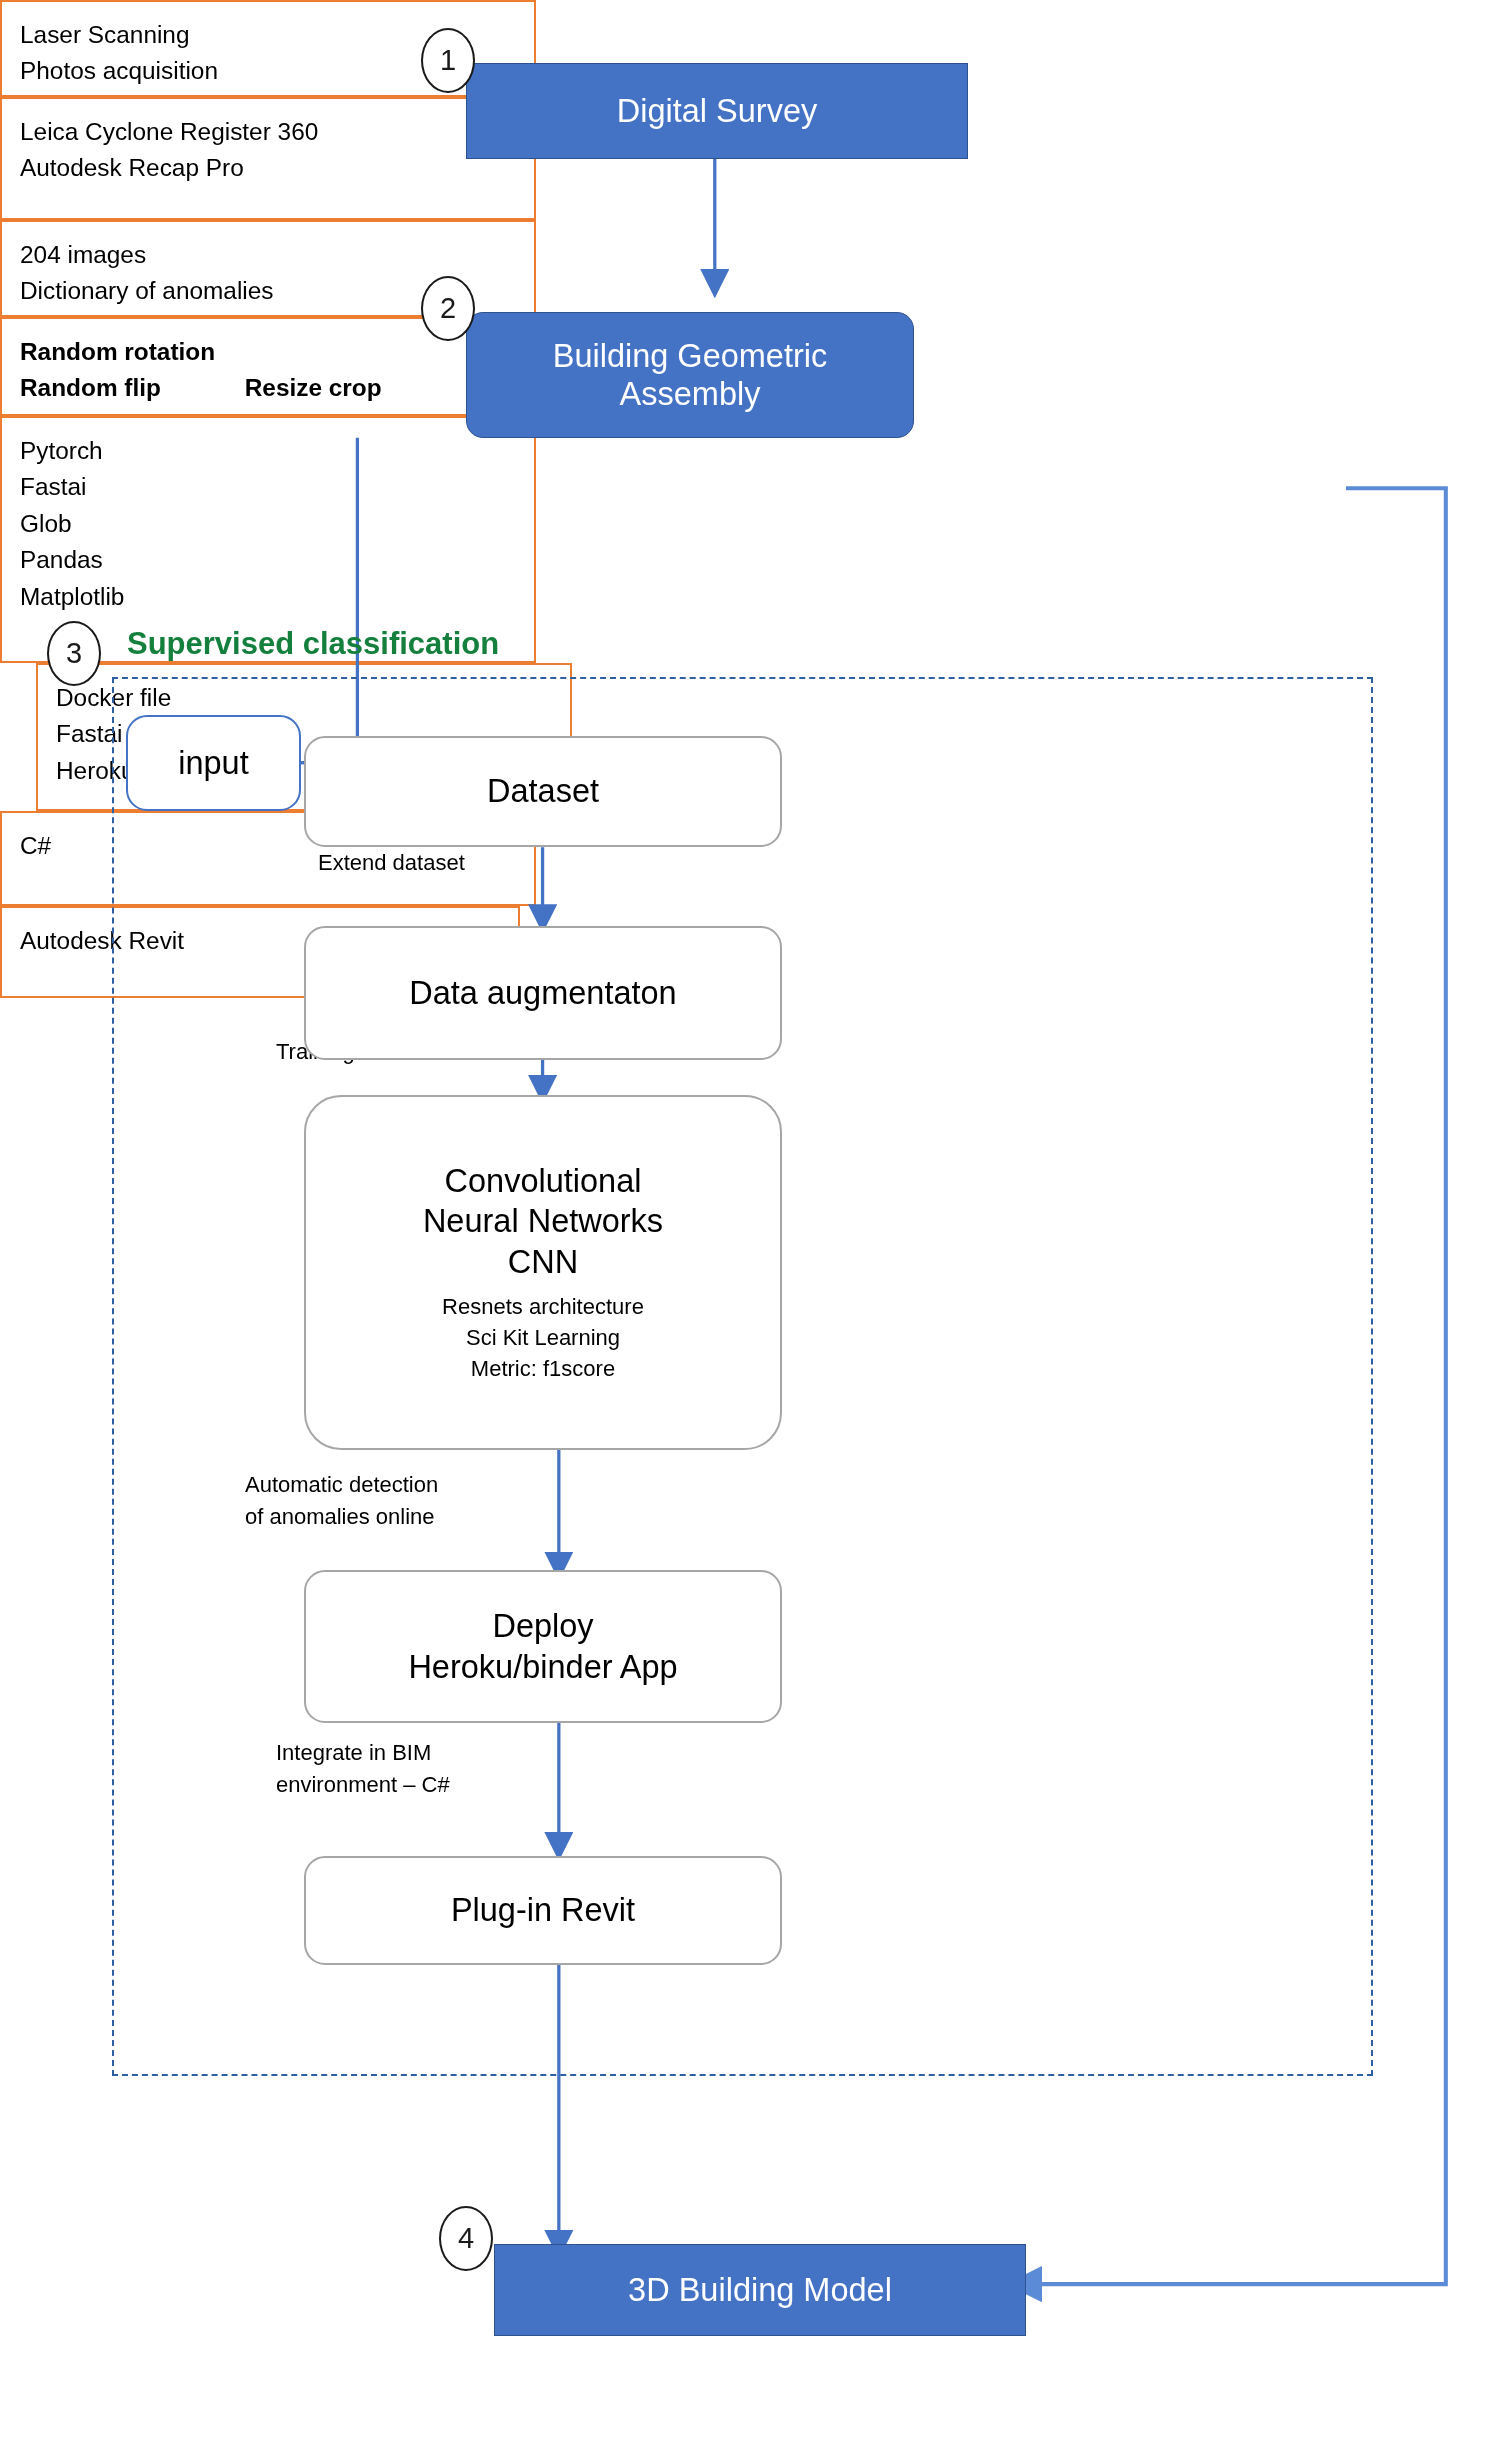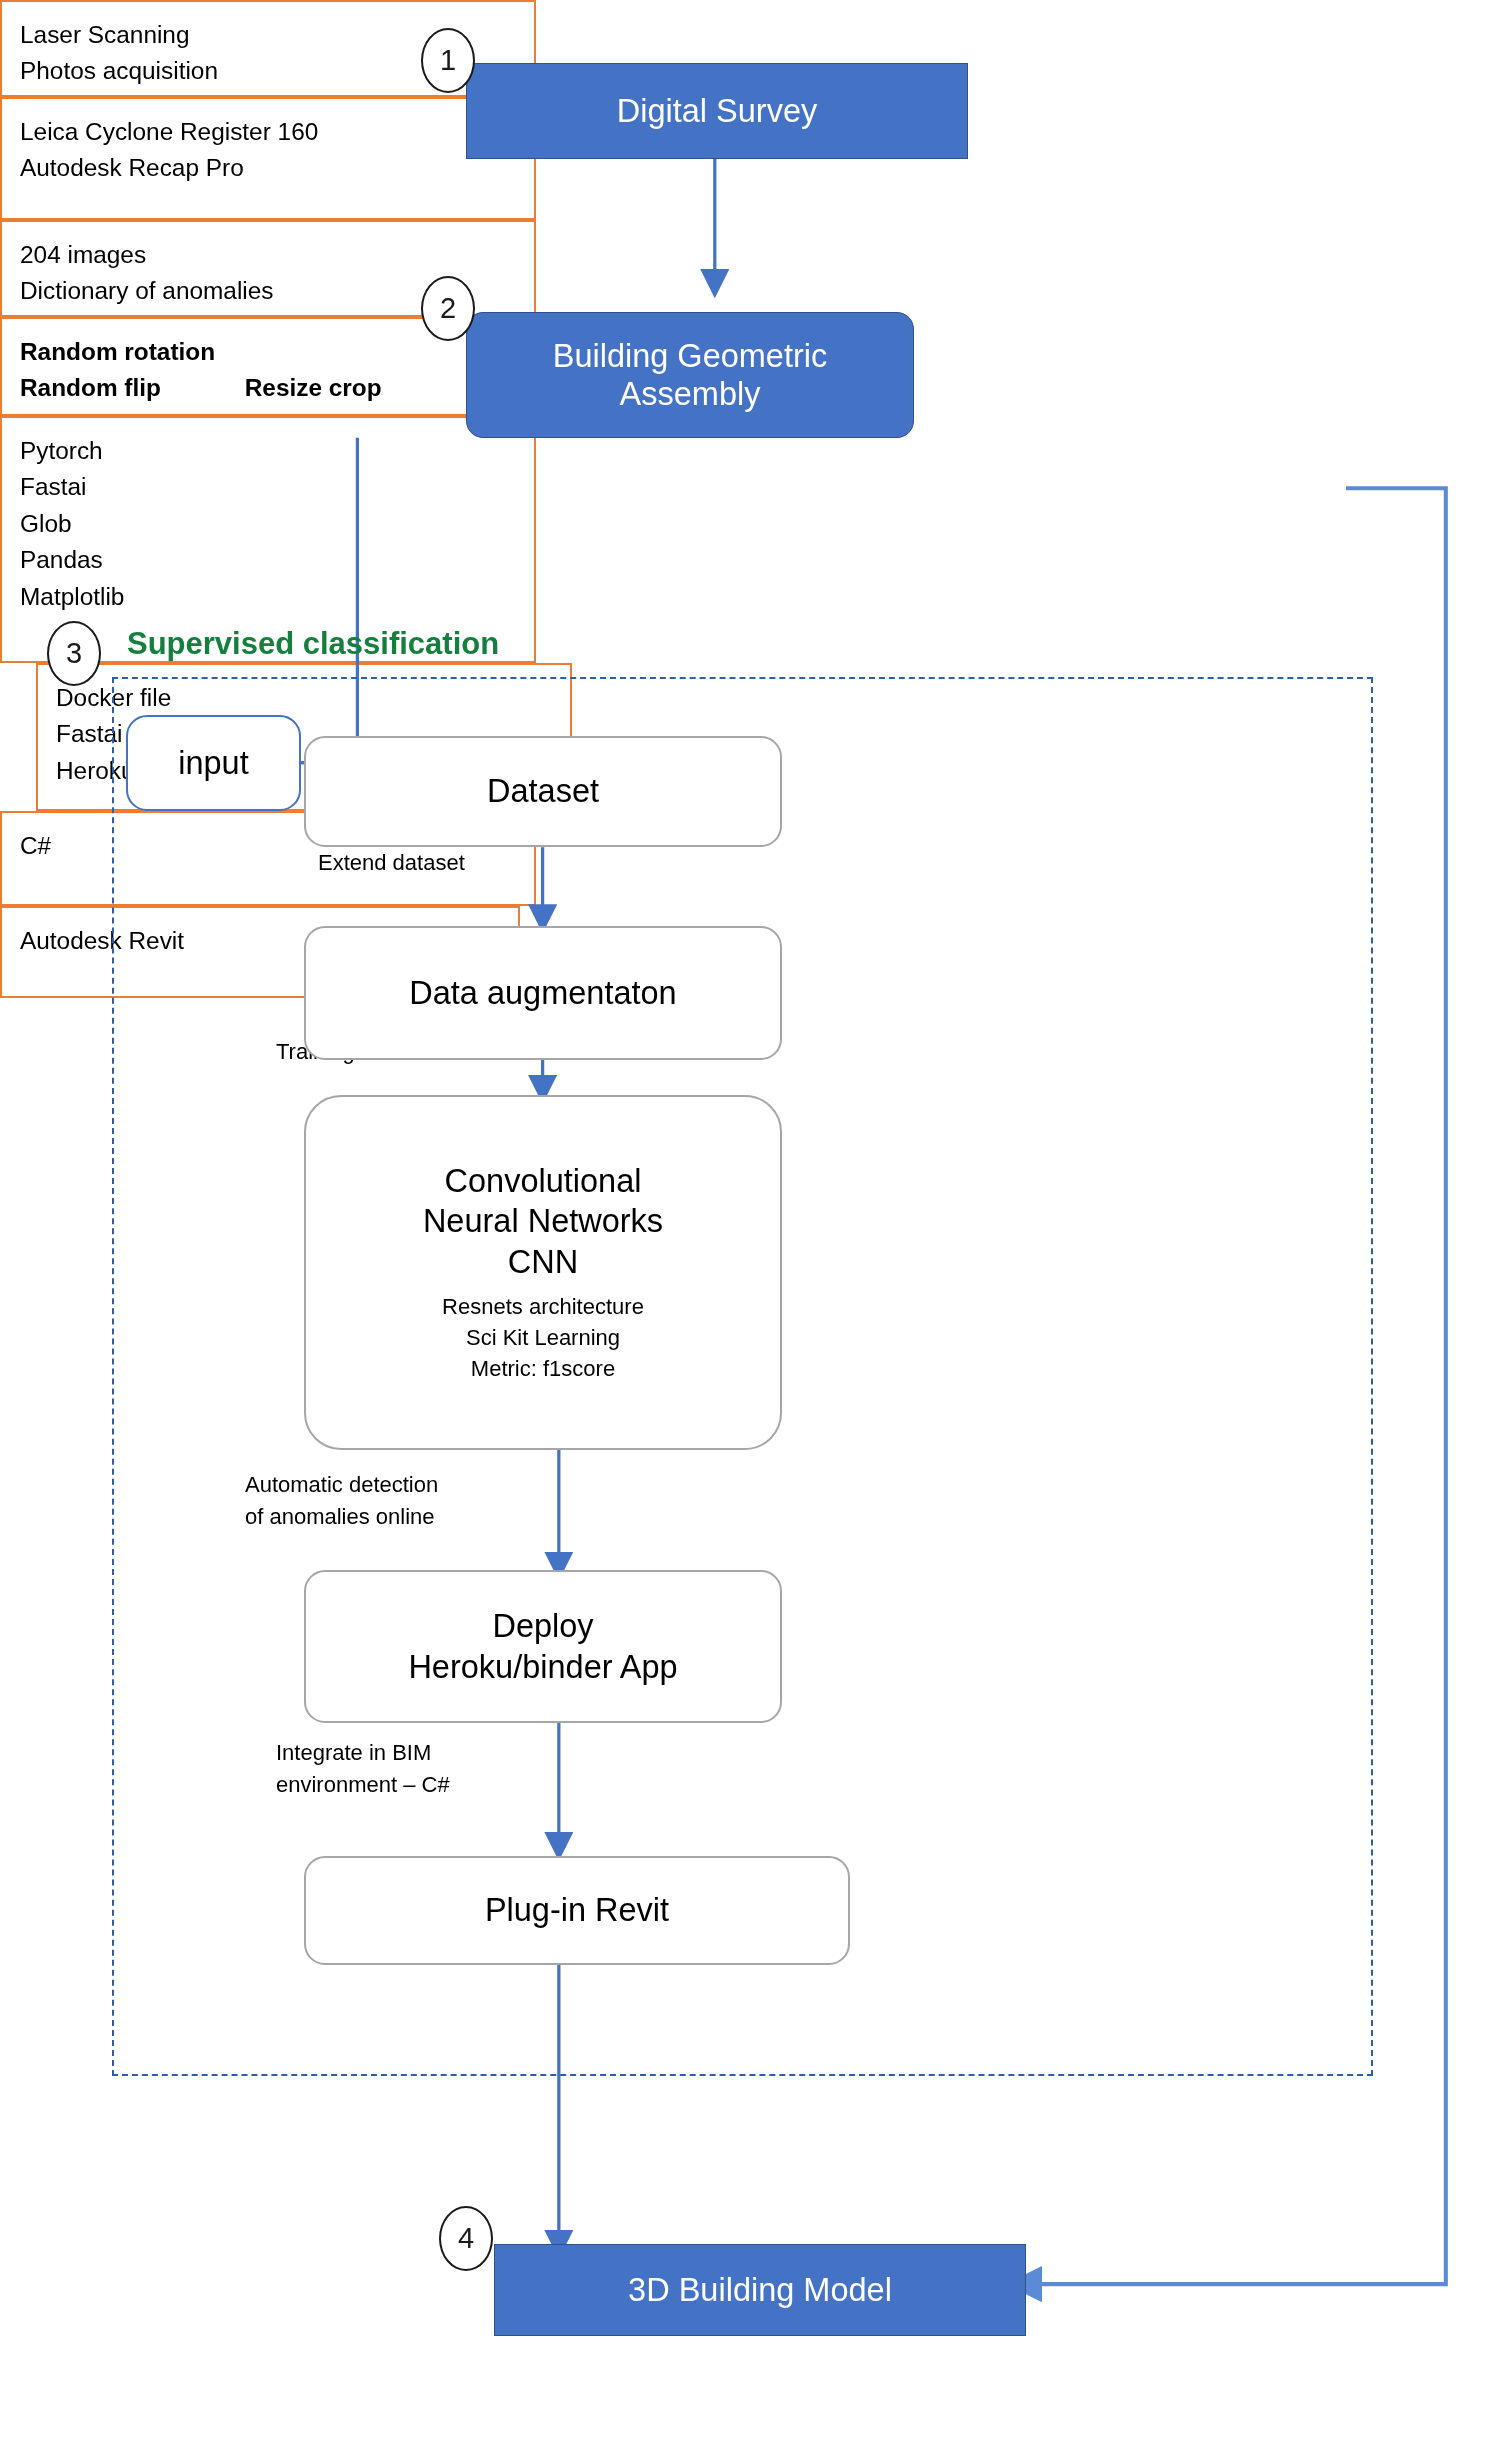--- a/index.html
+++ b/index.html
@@ -196,21 +196,21 @@
   <div class="note-box z-note" style="left:809px; top:143px; width:536px; height:97px;">
     <div class="row">Laser Scanning</div>
     <div class="row">Photos acquisition</div>
   </div>
 
   <div class="node stage-box z-stage" style="left:466px; top:312px; width:448px; height:126px;border-radius:17px;">
     <span>Building Geometric Assembly</span>
   </div>
 
   <div class="note-box z-note" style="left:809px; top:418px; width:536px; height:123px;">
-    <div class="row">Leica Cyclone Register 160</div>
+    <div class="row">Leica Cyclone Register 360</div>
     <div class="row">Autodesk Recap Pro</div>
   </div>
 
   <div class="node proc-box blue-outline z-proc" style="left:126px; top:715px; width:175px; height:96px;">
     <span>input</span>
   </div>
 
   <div class="node proc-box z-proc" style="left:304px; top:736px; width:478px; height:111px;">
     <span>Dataset</span>
   </div>
@@ -269,21 +269,21 @@
     <div class="row">Docker file</div>
     <div class="row">Fastai</div>
     <div class="row">Heroku/gitHub</div>
   </div>
 
   <div class="edge-label" style="left:276px; top:1737px;">
     <div>Integrate in BIM</div>
     <div>environment – C#</div>
   </div>
 
-  <div class="node proc-box z-proc" style="left:304px; top:1856px; width:546px; height:109px;">
+  <div class="node proc-box z-proc" style="left:304px; top:1856px; width:478px; height:109px;">
     <span>Plug-in Revit</span>
   </div>
 
   <div class="note-box z-note" style="left:769px; top:1877px; width:536px; height:95px;">
     <div class="row">C#</div>
   </div>
 
   <div class="node stage-box z-stage" style="left:494px; top:2244px; width:532px; height:92px;">
     <span>3D Building Model</span>
   </div>

